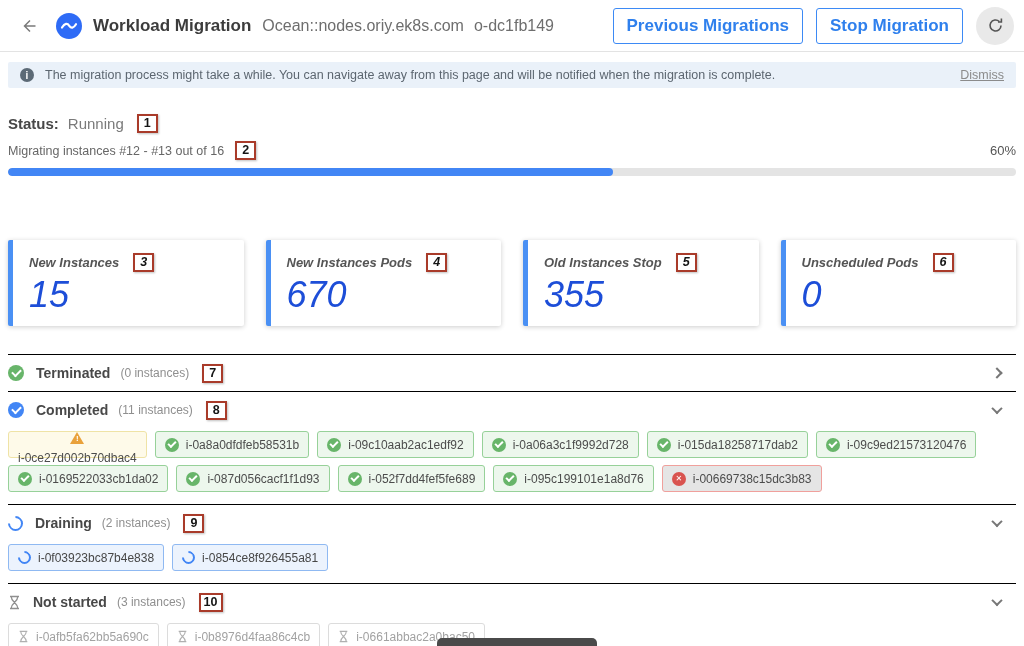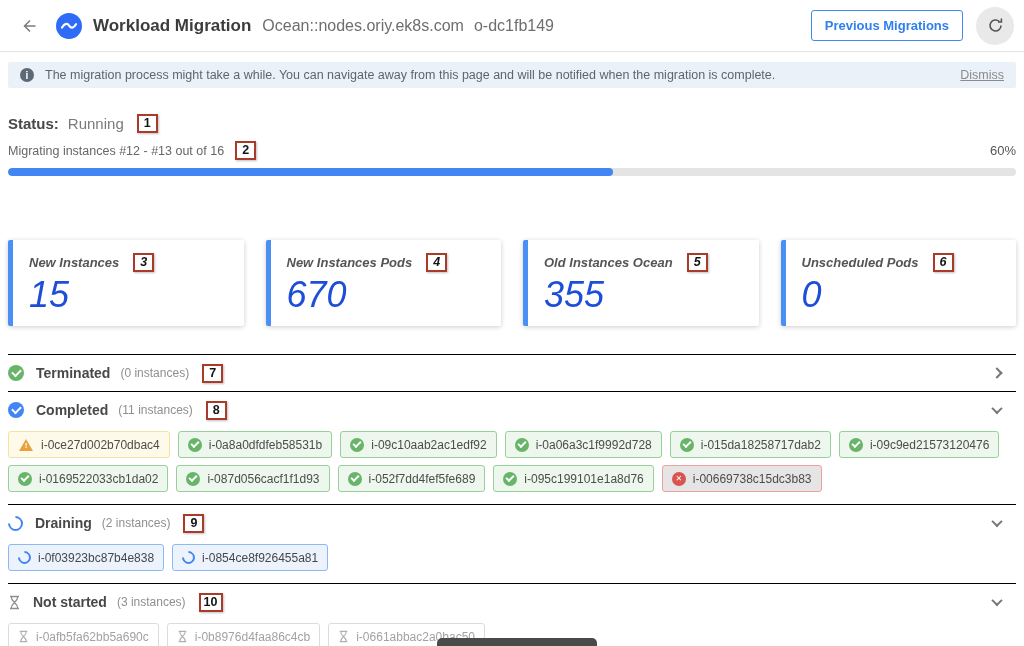--- a/index.html
+++ b/index.html
@@ -11,21 +11,21 @@
   }
   
   .topbar { height:52px; display:flex; align-items:center; padding:0 10px 0 16px; border-bottom:1px solid #e3e3e3; }
   .back-btn { width:26px; height:26px; display:flex; align-items:center; justify-content:center; margin-right:14px; cursor:pointer; }
   .logo { width:26px; height:26px; margin-right:11px; flex:none; }
   .page-title { font-size:17px; font-weight:700; color:#3c3c3c; margin-right:11px; white-space:nowrap; }
   .page-sub { font-size:16px; color:#6e6e6e; margin-right:10px; white-space:nowrap; }
   .topbar-right { margin-left:auto; display:flex; align-items:center; gap:13px; }
   .btn-outline {
     border:1px solid #3d8af5; color:#2f80ed; background:#fff; font-weight:700;
-    font-size:13px; padding:7px 13px; border-radius:3px; cursor:pointer; white-space:nowrap;
+    font-size:17px; padding:7px 13px; border-radius:3px; cursor:pointer; white-space:nowrap;
     font-family:inherit;
   }
   .refresh-btn { width:38px; height:38px; border-radius:50%; background:#e9e9e9; display:flex; align-items:center; justify-content:center; cursor:pointer; border:none; }
   
   .banner { margin:10px 8px 0; background:#eaf1f9; border-radius:2px; display:flex; align-items:center; padding:6px 12px; font-size:12.5px; color:#5c6670; }
   .info-ic { width:14px; height:14px; border-radius:50%; background:#5c6a76; color:#fff; display:flex; align-items:center; justify-content:center; margin-right:11px; font-weight:700; font-size:10px; flex:none; }
   .info-ic::before { content:"i"; }
   .dismiss { margin-left:auto; color:#8b8b8b; text-decoration:underline; font-size:12.5px; cursor:pointer; }
   
   .main { padding:0 8px; }
@@ -57,21 +57,21 @@
   .sec-title { font-size:14px; font-weight:700; color:#484848; margin-right:10px; white-space:nowrap; }
   .sec-count { font-size:12px; color:#8f8f8f; white-space:nowrap; }
   .chev { margin-left:auto; margin-right:12px; width:14px; height:14px; display:flex; align-items:center; justify-content:center; cursor:pointer; }
   .chev i { width:8px; height:8px; border-right:2px solid #777; border-bottom:2px solid #777; display:block; }
   .chev.down i { transform:rotate(45deg) translate(-1px,-1px); }
   .chev.right i { transform:rotate(-45deg); }
   
   .chips { display:flex; flex-wrap:wrap; gap:7px 8px; margin:3px 0 12px; max-width:100%; }
   .chip { display:inline-flex; align-items:center; gap:7px; height:27px; padding:0 9px; border-radius:3px; font-size:12px; border:1px solid; white-space:nowrap; }
   .chip.success  { background:#edf7ed; border-color:#97d199; color:#4c4c4c; }
-  .chip.warning  { background:#fefae9; border-color:#efe3a6; color:#4c4c4c; }
+  .chip.warning  { background:#fefae9; border-color:#efe3a6; color:#4c4c4c;flex-direction:column; }
   .chip.error    { background:#e5e5e5; border-color:#f0a09c; color:#4c4c4c; }
   .chip.draining { background:#ecf3fd; border-color:#8fb9f2; color:#474747; }
   .chip.pending  { background:#ffffff; border-color:#dcdcdc; color:#a2a2a2; }
   
   .ic-check { width:14px; height:14px; border-radius:50%; background:#68b56a; position:relative; flex:none; }
   .ic-check::before { content:""; position:absolute; left:3px; top:3.5px; width:6px; height:3px; border-left:2px solid #fff; border-bottom:2px solid #fff; transform:rotate(-45deg); }
   .ic-check.blue { background:#4286f5; }
   .ic-check.lg { width:16px; height:16px; }
   .ic-check.lg::before { left:4px; top:4px; width:7px; height:4px; }
   .ic-x { width:14px; height:14px; border-radius:50%; background:#d9534f; color:#fff; display:flex; align-items:center; justify-content:center; flex:none; }
@@ -99,20 +99,21 @@
     <svg width="26" height="26" viewBox="0 0 26 26">
       <circle cx="13" cy="13" r="13" fill="#2e6bf6"></circle>
       <path d="M6 14.5c2.8-4.5 5.4-4.5 7.3-1.7s4.2 2.5 6.7-1.6" stroke="#fff" stroke-width="2.2" fill="none" stroke-linecap="round"></path>
     </svg>
   </span>
   <h1 class="page-title">Workload Migration</h1>
   <span class="page-sub">Ocean::nodes.oriy.ek8s.com</span>
   <span class="page-sub">o-dc1fb149</span>
   <div class="topbar-right">
     <button class="btn-outline">Previous Migrations</button>
+    <button class="btn-outline">Stop Migration</button>
     <button class="refresh-btn">
       <span style="display:flex">
         <svg width="17" height="17" viewBox="0 0 17 17">
             <path d="M14 8.5a5.5 5.5 0 1 1-1.7-3.96" stroke="#555" stroke-width="1.6" fill="none"></path>
             <path d="M14.4 1.6 14.4 5 11 5" stroke="#555" stroke-width="1.6" fill="none"></path>
           </svg>
       </span>
     </button>
   </div>
 </header>
@@ -149,21 +150,21 @@
     </div>
     <div class="card">
       <div class="card-top">
         <span>New Instances Pods</span>
         <span class="ann">4</span>
       </div>
       <div class="card-value">670</div>
     </div>
     <div class="card">
       <div class="card-top">
-        <span>Old Instances Ocean</span>
+        <span>Old Instances Stop</span>
         <span class="ann">5</span>
       </div>
       <div class="card-value">355</div>
     </div>
     <div class="card">
       <div class="card-top">
         <span>Unscheduled Pods</span>
         <span class="ann">6</span>
       </div>
       <div class="card-value">0</div>

